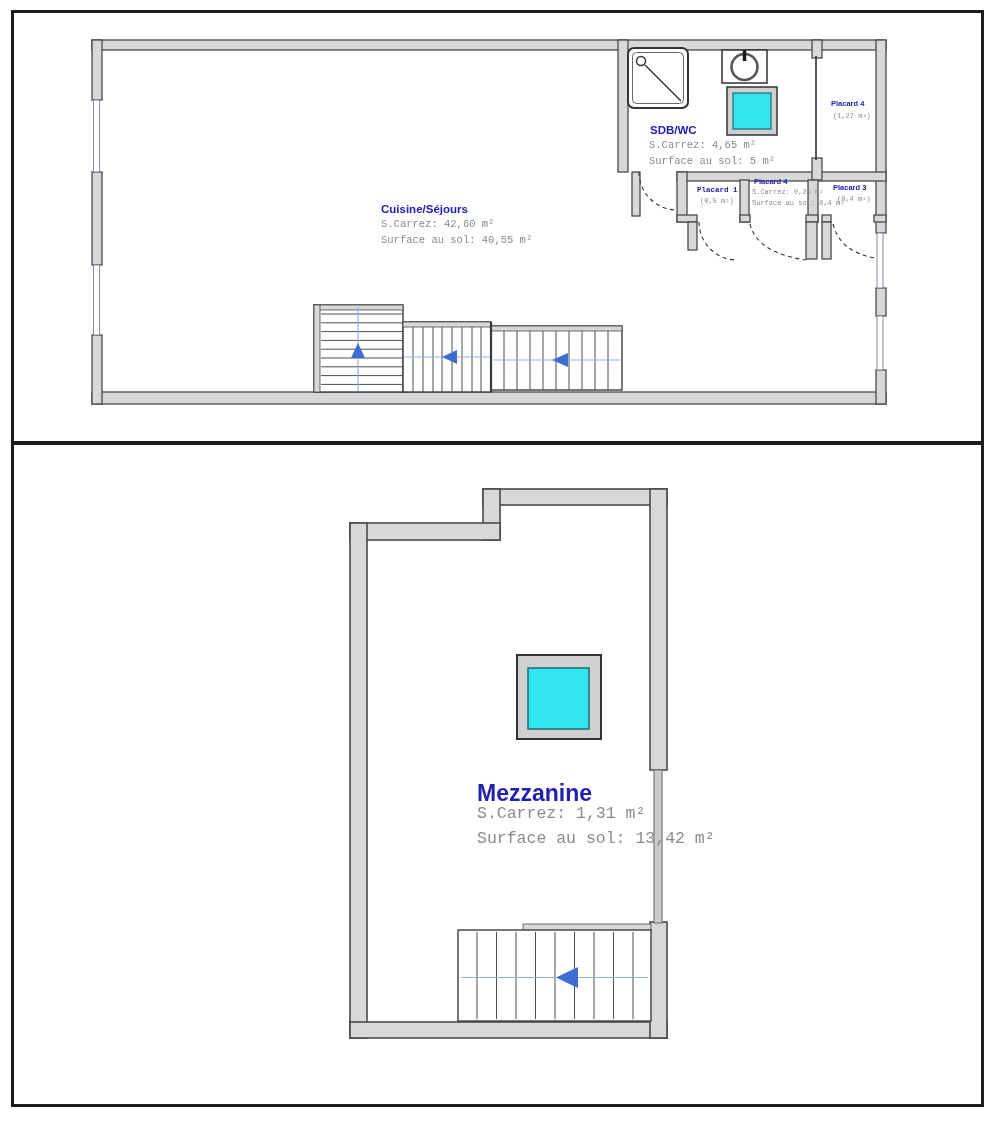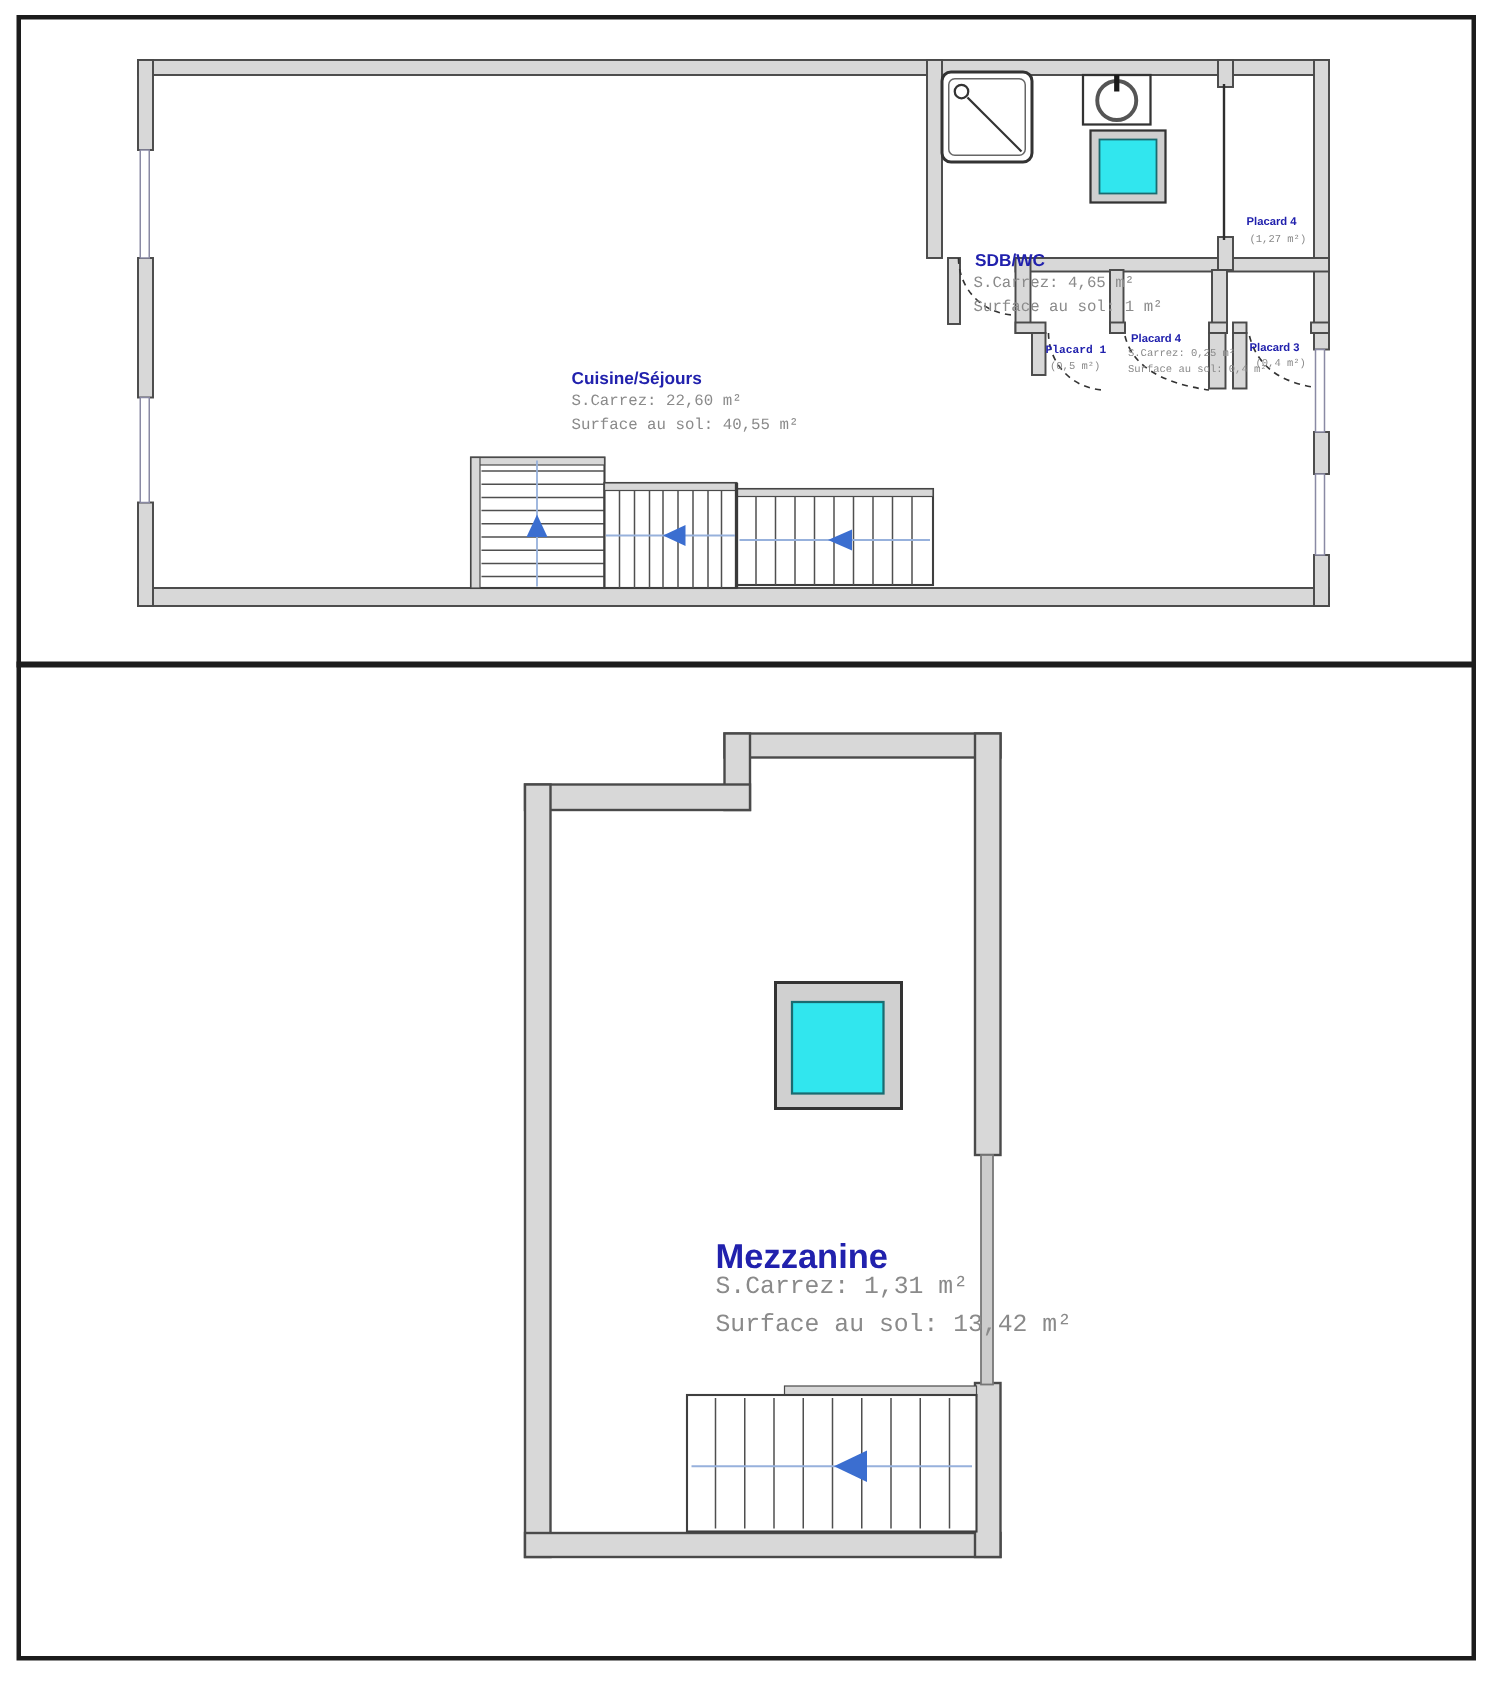--- a/index.html
+++ b/index.html
@@ -11,21 +11,21 @@
   svg{position:absolute;left:0;top:0;}
   .wall{fill:#d8d8d8;stroke:#4a4a4a;stroke-width:1.3;}
   .wall2{fill:#d8d8d8;stroke:#4a4a4a;stroke-width:1.6;}
   .win{fill:#ffffff;stroke:#8a8aa4;stroke-width:1;}
   .arc{fill:none;stroke:#333333;stroke-width:1.1;stroke-dasharray:4 3.5;}
   .stair{fill:#ffffff;stroke:#3f3f3f;stroke-width:1.4;}
   .lip{fill:#d8d8d8;stroke:#4a4a4a;stroke-width:0.8;}
   .tread{stroke:#4f4f4f;stroke-width:1;}
   .guide{stroke:#97b1dc;stroke-width:1.2;}
   .arrow{fill:#3b6ed0;}
-  .lbl{position:absolute;white-space:nowrap;line-height:1.1;margin-top:44px;}
+  .lbl{position:absolute;white-space:nowrap;line-height:1.1;}
   .room-name{color:#2121ad;font-weight:bold;}
   .measure{color:#8a8a8a;font-family:Liberation Mono, monospace;}
   .t-lg{font-size:11.5px;}
   .t-md{font-size:10.5px;}
   .t-sm-b{font-size:7.5px;}
   .t-sm{font-size:7px;}
   .m-name{font-size:23px;}
   .m-sub{font-size:16.5px;}
 </style>
 </head>
@@ -170,26 +170,26 @@
           <line x1="613.5" y1="932" x2="613.5" y2="1019"></line>
         <line x1="633" y1="932" x2="633" y2="1019"></line>
       </g>
       <line class="guide" x1="461" y1="977.5" x2="648" y2="977.5"></line>
       <polygon class="arrow" points="578,967 578,988 556,977.5"></polygon>
     </g>
   </g>
 </svg>
 
 <div class="lbl room-name t-lg" style="left:381px;top:203px;">Cuisine/Séjours</div>
-<div class="lbl measure t-md" style="left:381px;top:219px;">S.Carrez: 22,60 m²</div>
+<div class="lbl measure t-md" style="left:381px;top:219px;">S.Carrez: 42,60 m²</div>
 <div class="lbl measure t-md" style="left:381px;top:235px;">Surface au sol: 40,55 m²</div>
 
 <div class="lbl room-name t-lg" style="left:650px;top:124px;">SDB/WC</div>
 <div class="lbl measure t-md" style="left:649px;top:140px;">S.Carrez: 4,65 m²</div>
-<div class="lbl measure t-md" style="left:649px;top:156px;">Surface au sol: 1 m²</div>
+<div class="lbl measure t-md" style="left:649px;top:156px;">Surface au sol: 5 m²</div>
 
 <div class="lbl room-name t-sm-b" style="left:697px;top:186px;font-family:Liberation Mono, monospace;">Placard 1</div>
 <div class="lbl measure t-sm" style="left:700px;top:198px;">(0,5 m²)</div>
 
 <div class="lbl room-name t-sm-b" style="left:754px;top:178px;">Placard 4</div>
 <div class="lbl measure t-sm" style="left:752px;top:189px;">S.Carrez: 0,25 m²</div>
 <div class="lbl measure t-sm" style="left:752px;top:200px;">Surface au sol: 0,4 m²</div>
 
 <div class="lbl room-name t-sm-b" style="left:833px;top:184px;">Placard 3</div>
 <div class="lbl measure t-sm" style="left:837px;top:196px;">(0,4 m²)</div>

